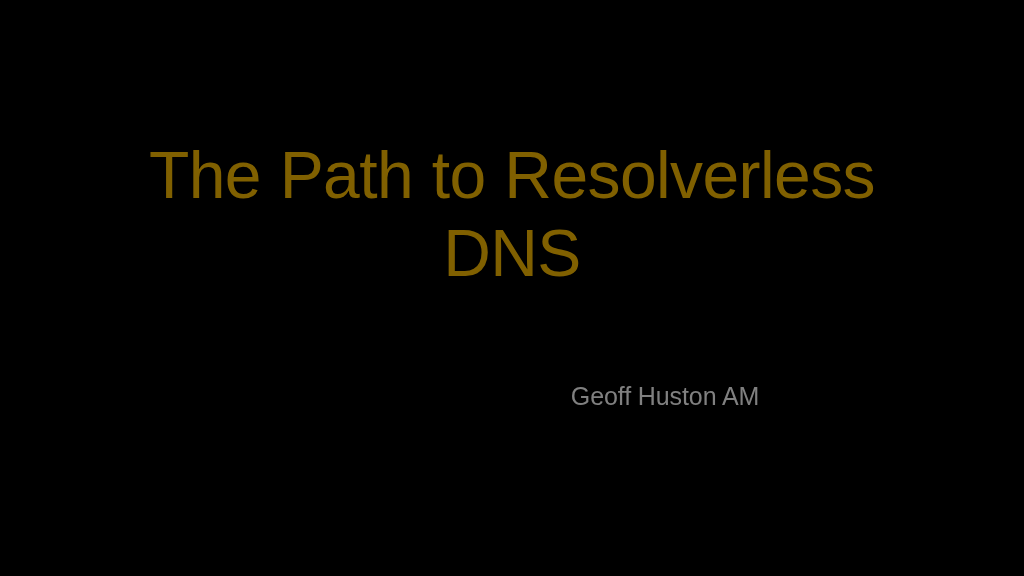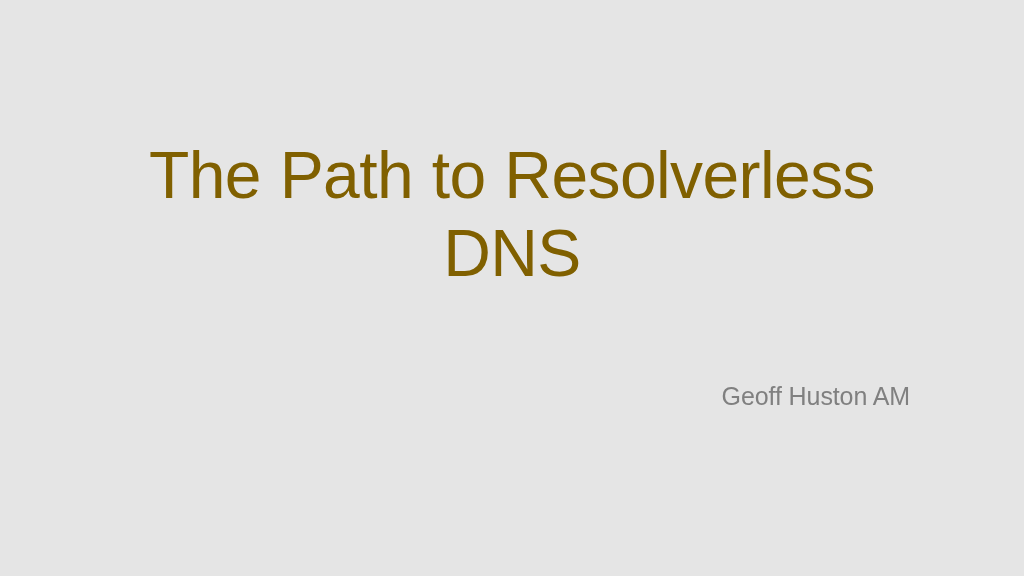--- a/index.html
+++ b/index.html
@@ -13,21 +13,21 @@
     height: 576px;
     background: #ffffff;
     font-family: "Liberation Sans", sans-serif;
     overflow: hidden;
   }
 
   .slide {
     position: relative;
     width: 1024px;
     height: 576px;
-    background: #e5e5e5;
+    background: #000000;
     box-sizing: border-box;
   }
 
   
   .title-block {
     position: absolute;
     left: 112px;
     top: 136px;
     width: 800px;
     text-align: center;
@@ -55,20 +55,21 @@
   }
 
   .subtitle-line {
     margin: 0;
     font-family: "Liberation Sans", sans-serif;
     font-weight: 400;
     font-size: 25px;
     line-height: 37px;
     letter-spacing: -0.1px;
     color: #808080;
+    text-align: center;
   }
 </style>
 </head>
 <body>
 
 <div class="slide">
 
   <div class="title-block">
     <h1 class="slide-title">The Path to Resolverless DNS</h1>
   </div>

